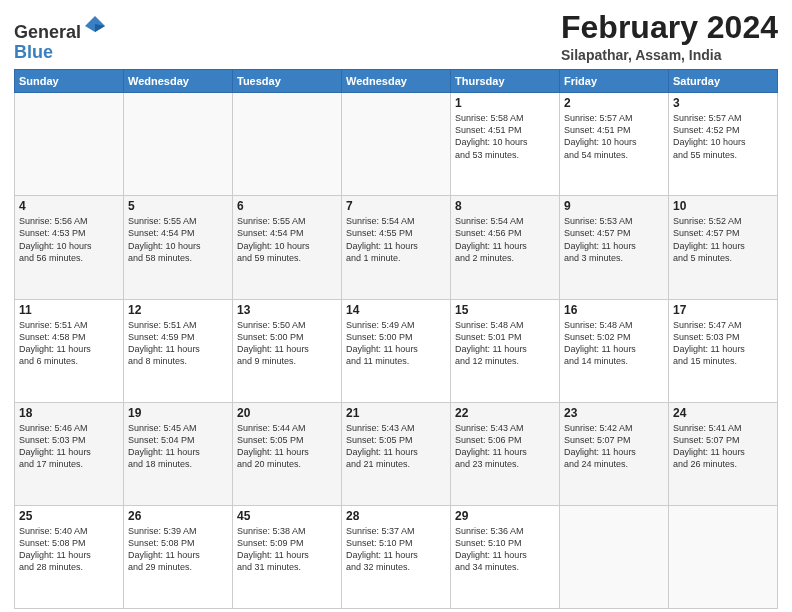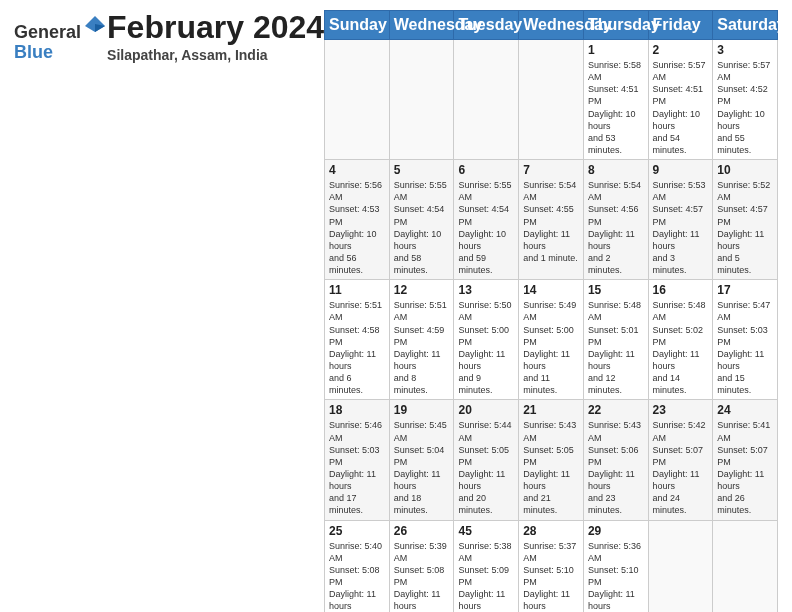--- a/index.html
+++ b/index.html
@@ -8,20 +8,21 @@
       background: #fff;
       width: 792px;
       height: 612px;
       overflow: hidden;
     }
     .page {
       width: 792px;
       height: 612px;
       padding: 10px 14px 3px 14px;
       display: flex;
+      flex-direction: column;
     }
     .header {
       display: flex;
       justify-content: space-between;
       align-items: flex-start;
       margin-bottom: 6px;
     }
     .logo {
       display: flex;
       align-items: center;
@@ -62,21 +63,21 @@
     .calendar {
       flex: 1;
       border: 1px solid #ccc;
       border-collapse: collapse;
       width: 100%;
       table-layout: fixed;
     }
     .calendar th {
       background: #3a7fc1;
       color: #fff;
-      font-size: 16px;
+      font-size: 11px;
       font-weight: bold;
       padding: 5px 4px;
       text-align: left;
       border: 1px solid #2e6aaa;
     }
     .calendar td {
       vertical-align: top;
       padding: 3px 4px;
       border: 1px solid #ccc;
       font-size: 9.5px;

